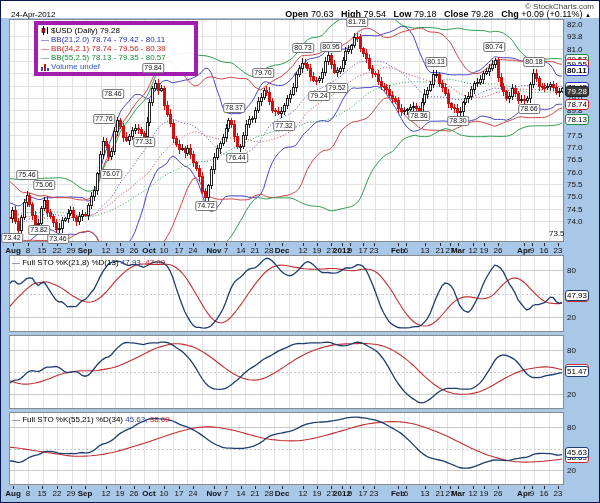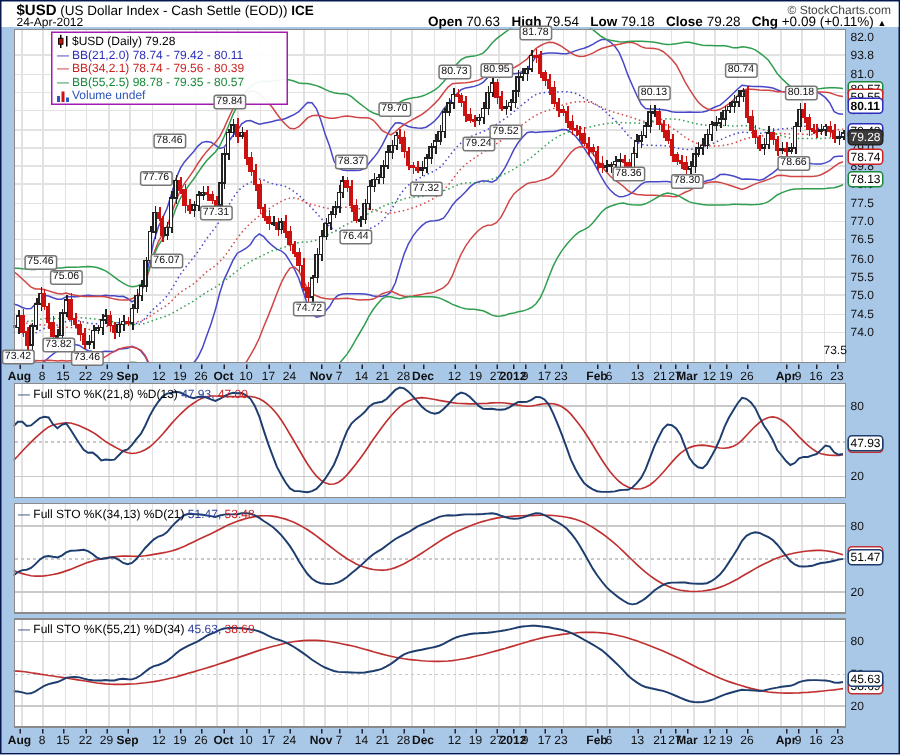--- a/index.html
+++ b/index.html
@@ -16,35 +16,32 @@
   #chart-svg{position:absolute;left:0;top:0;z-index:1;}
   .axlbl{position:absolute;font-size:8px;line-height:9px;color:#111;z-index:3;}
   .vbox{position:absolute;font-size:8px;line-height:9px;padding:0 1px;border:1px solid #333;
         border-radius:3px;background:#fff;color:#000;z-index:6;white-space:nowrap;}
   .callout{position:absolute;transform:translate(-50%,-50%);font-size:7px;line-height:8px;padding:0 1px;
            border:1px solid #777;border-radius:2px;background:rgba(255,255,255,.92);color:#111;z-index:5;white-space:nowrap;}
   .strip{position:absolute;left:0;width:600px;height:13px;z-index:3;}
   .dtick{position:absolute;top:0;width:1px;height:3px;background:#223;}
   .dlbl{position:absolute;top:3px;transform:translateX(-50%);font-size:8px;line-height:9px;color:#111;white-space:nowrap;}
   .dlbl.b{font-weight:bold;}
-  .legend{position:absolute;border:1px solid #a21caf;background:rgba(255,255,255,.93);z-index:4;
+  .legend{position:absolute;border:4px solid #a21caf;background:rgba(255,255,255,.93);z-index:4;
           padding:1px 3px;font-size:8px;}
   .lrow{display:flex;align-items:center;height:9px;white-space:nowrap;}
   .licon{width:10px;display:inline-flex;justify-content:flex-start;}
   .plegend{position:absolute;font-size:8px;line-height:9px;white-space:nowrap;z-index:4;}
 </style>
 </head>
 <body>
 
 <div id="stage">
   <div id="hdr"></div>
 
-  <div id="title-row">
-    <span class="sym">$USD</span><span> (US Dollar Index - Cash Settle (EOD)) </span><span class="exch">ICE</span>
-  </div>
   <div id="copyright">© StockCharts.com</div>
   <div id="date-row">24-Apr-2012</div>
 
   <div id="ohlc-row">
     <b>Open</b> <span>70.63</span>
     <b>High</b> <span>79.54</span>
     <b>Low</b> <span>79.18</span>
     <b>Close</b> <span>79.28</span>
     <b>Chg</b> <span>+0.09 (+0.11%)</span>
     <span style="font-size:6px;">▲</span>
@@ -874,35 +871,34 @@
       <div class="lrow" style="color: rgb(45, 45, 187);">
         <div class="licon">—</div>
         <div class="ltext">BB(21,2.0) 78.74 - 79.42 - 80.11</div>
       </div>
       <div class="lrow" style="color: rgb(204, 34, 34);">
         <div class="licon">—</div>
         <div class="ltext">BB(34,2.1) 78.74 - 79.56 - 80.39</div>
       </div>
       <div class="lrow" style="color: rgb(24, 138, 56);">
         <div class="licon">—</div>
-        <div class="ltext">BB(55,2.5) 98.78 - 79.35 - 80.57</div>
+        <div class="ltext">BB(55,2.5) 78.13 - 79.35 - 80.57</div>
       </div>
       <div class="lrow" style="color: rgb(45, 85, 187);">
         <div class="licon">
           <svg width="8" height="9">
             <rect x="0" y="5" width="2" height="4" fill="#2d55bb"></rect>
             <rect x="3" y="2" width="2" height="7" fill="#cc1111"></rect>
             <rect x="6" y="6" width="2" height="3" fill="#2d55bb"></rect>
           </svg>
         </div>
         <div class="ltext">Volume undef</div>
       </div>
     </div>
     <div class="plegend" style="left: 11px; top: 257px;"><div style="display: inline; color: rgb(28, 61, 110);">— </div><div style="display: inline; color: rgb(0, 0, 0);">Full STO %K(21,8) %D(13) </div><div style="display: inline; color: rgb(43, 63, 159);">47.93, </div><div style="display: inline; color: rgb(204, 34, 34);">47.00</div></div>
-    <div class="plegend" style="left: 11px; top: 337px;"><div style="display: inline; color: rgb(28, 61, 110);">— </div><div style="display: inline; color: rgb(0, 0, 0);">Full STO %K(34,13) %D(21) </div><div style="display: inline; color: rgb(43, 63, 159);">51.47, </div><div style="display: inline; color: rgb(204, 34, 34);">53.48</div></div>
     <div class="plegend" style="left: 11px; top: 414px;"><div style="display: inline; color: rgb(28, 61, 110);">— </div><div style="display: inline; color: rgb(0, 0, 0);">Full STO %K(55,21) %D(34) </div><div style="display: inline; color: rgb(43, 63, 159);">45.63, </div><div style="display: inline; color: rgb(204, 34, 34);">38.69</div></div>
     <div class="callout" style="left: 11px; top: 237px;">73.42</div>
     <div class="callout" style="left: 26px; top: 174px;">75.46</div>
     <div class="callout" style="left: 43px; top: 184px;">75.06</div>
     <div class="callout" style="left: 38px; top: 229px;">73.82</div>
     <div class="callout" style="left: 57px; top: 238px;">73.46</div>
     <div class="callout" style="left: 103px; top: 118px;">77.76</div>
     <div class="callout" style="left: 112px; top: 93px;">78.46</div>
     <div class="callout" style="left: 143px; top: 141px;">77.31</div>
     <div class="callout" style="left: 152px; top: 67px;">79.84</div>

